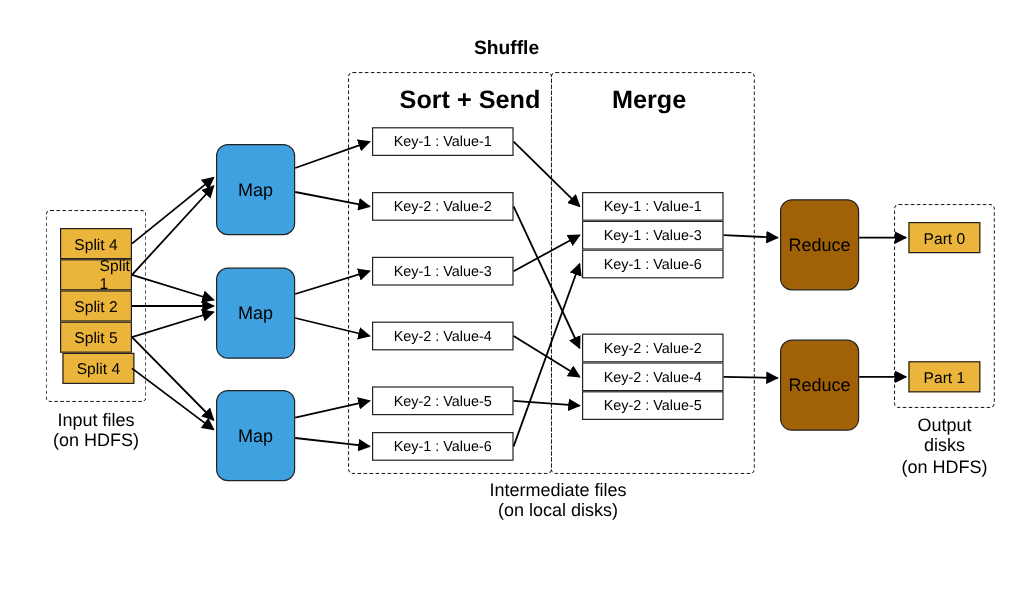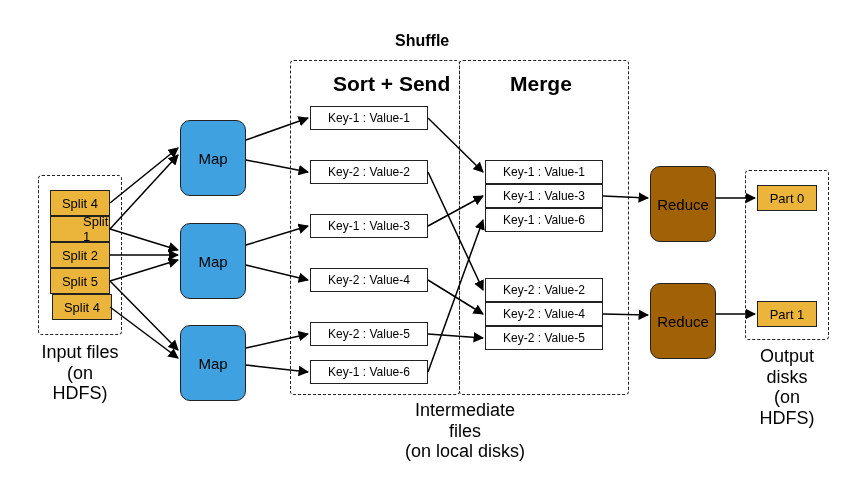--- a/index.html
+++ b/index.html
@@ -17,21 +17,21 @@
     font-size: 16px;
     font-weight: 700;
   }
   .subtitle {
     position: absolute;
     font-size: 21px;
     font-weight: 700;
   }
   .caption {
     position: absolute;
-    font-size: 18px;
+    font-size: 15px;
     text-align: center;
     line-height: 1.15;
   }
   .dashed-box {
     position: absolute;
     border: 1.5px dashed #222;
     border-radius: 4px;
     background: transparent;
   }
   .split, .part {

